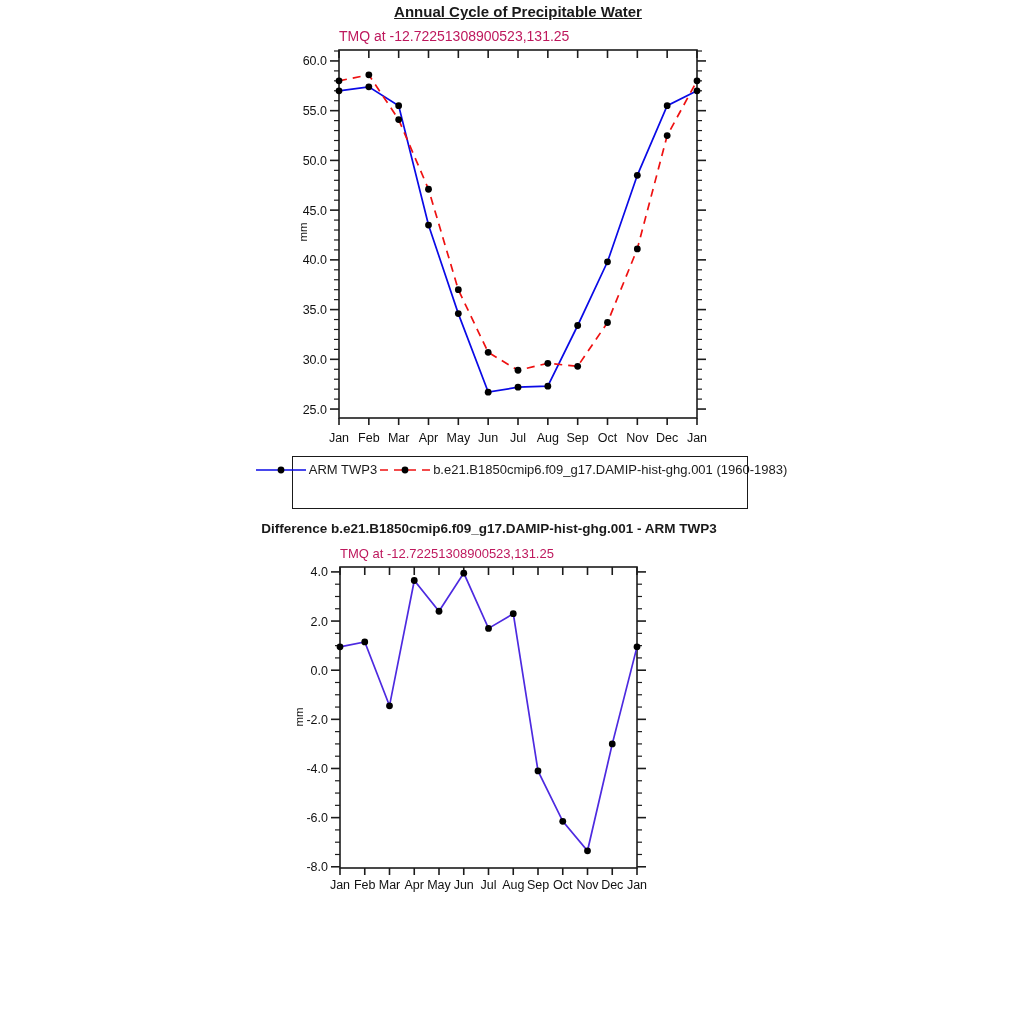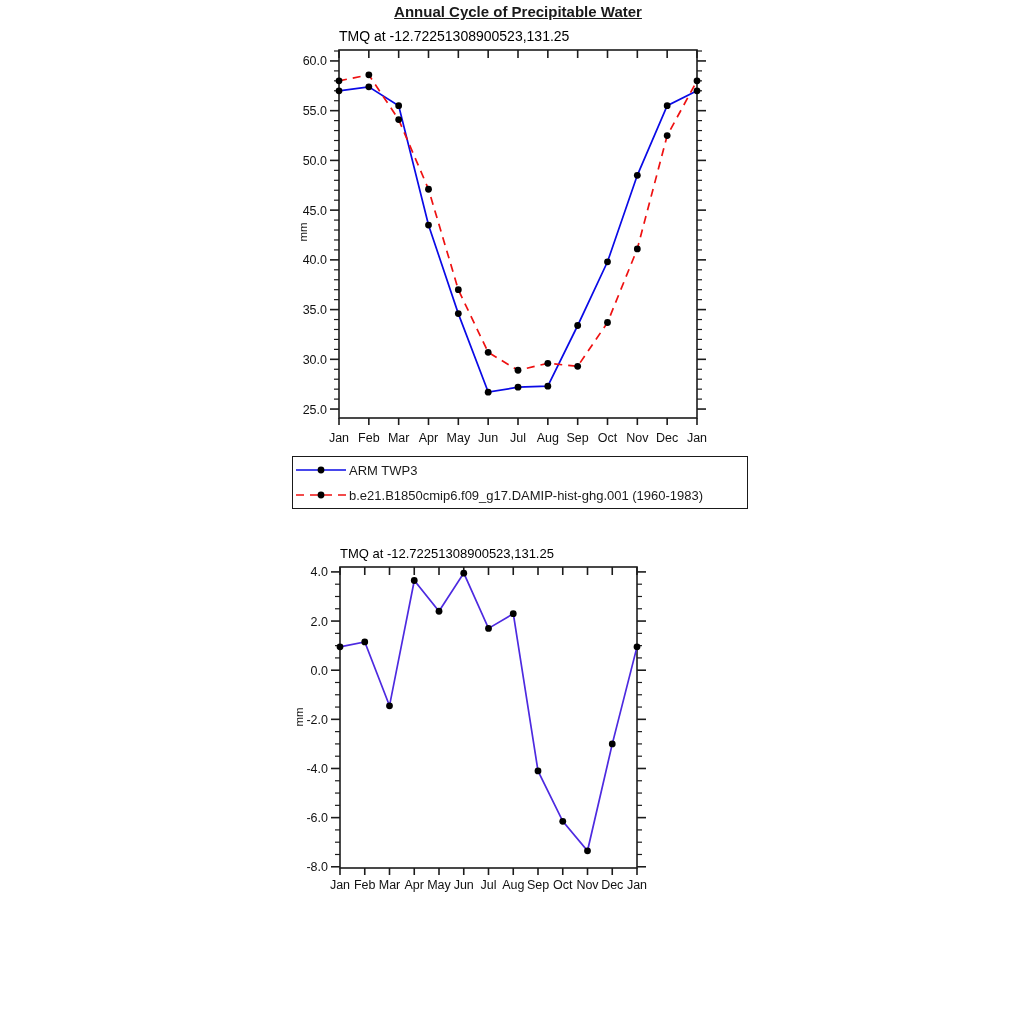--- a/index.html
+++ b/index.html
@@ -8,35 +8,35 @@
     font-family:"Liberation Sans","DejaVu Sans",sans-serif;color:#000;
   }
   #plot{position:absolute;left:0;top:0;}
   .chart-title{
     position:absolute;font-weight:bold;font-size:15px;text-align:center;
     white-space:nowrap;color:#1a1a1a;
   }
   .chart-title.top{left:318px;top:3px;width:400px;text-decoration:underline;}
   .chart-title.bottom{left:228px;top:521px;width:522px;font-size:13.5px;}
   .chart-subtitle{
-    position:absolute;font-size:14px;color:#000000;white-space:nowrap;
+    position:absolute;font-size:14px;color:#be185d;white-space:nowrap;
   }
   .chart-subtitle.top{left:339px;top:28px;}
   .chart-subtitle.bottom{left:340px;top:546px;font-size:13px;}
   .ylab{
     position:absolute;font-size:11.5px;color:#1a1a1a;
     transform:rotate(-90deg);transform-origin:center center;
     width:22px;height:14px;text-align:center;line-height:14px;
   }
   .ylab.top{left:292px;top:225px;}
   .ylab.bottom{left:288px;top:710px;}
   .legend{
     position:absolute;left:292px;top:456px;width:456px;height:53px;
     border:1.5px solid #1a1a1a;box-sizing:border-box;background:#fff;
-    display:flex;flex-direction:column;justify-content:center;
+    display:flex;flex-direction:row;justify-content:center;
   }
   .legend-row{display:flex;align-items:center;height:25px;}
   .legend-swatch{flex:0 0 auto;margin-left:1px;}
   .legend-label{font-size:13px;color:#1a1a1a;white-space:nowrap;margin-left:1px;}
 </style>
 </head>
 <body>
 
 <div id="stage">
 
@@ -322,16 +322,17 @@
     </div>
     <div class="legend-row">
       <svg class="legend-swatch" width="54" height="14" id="sw1">
           <line x1="2" y1="7" x2="52" y2="7" stroke="#ee1111" stroke-width="1.7" stroke-dasharray="8 6"></line>
           <circle cx="27" cy="7" r="3.4" fill="#000000"></circle>
         </svg>
       <span class="legend-label">b.e21.B1850cmip6.f09_g17.DAMIP-hist-ghg.001 (1960-1983)</span>
     </div>
   </div>
 
+  <div class="chart-title bottom">Difference b.e21.B1850cmip6.f09_g17.DAMIP-hist-ghg.001 - ARM TWP3</div>
   <div class="chart-subtitle bottom">TMQ at -12.72251308900523,131.25</div>
   <div class="ylab bottom">mm</div>
 
 </div>
 
 </body></html>

